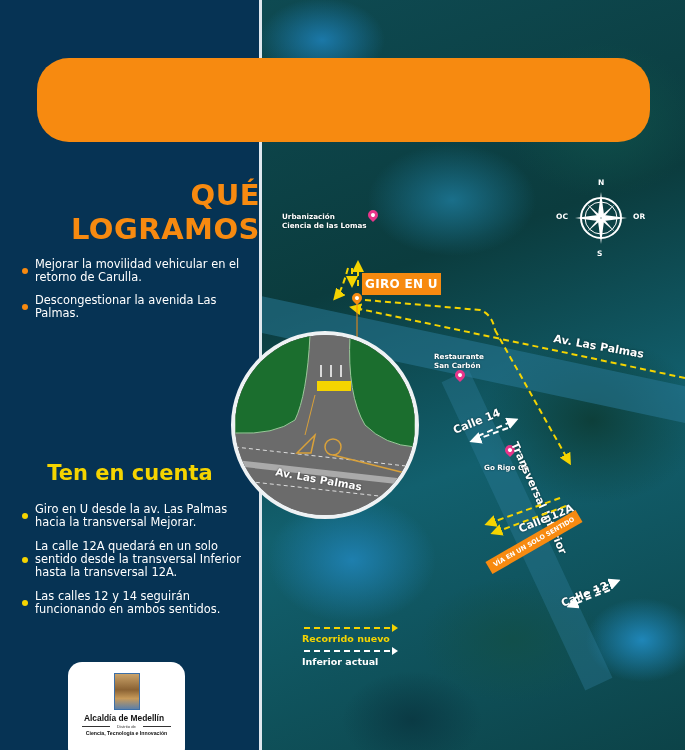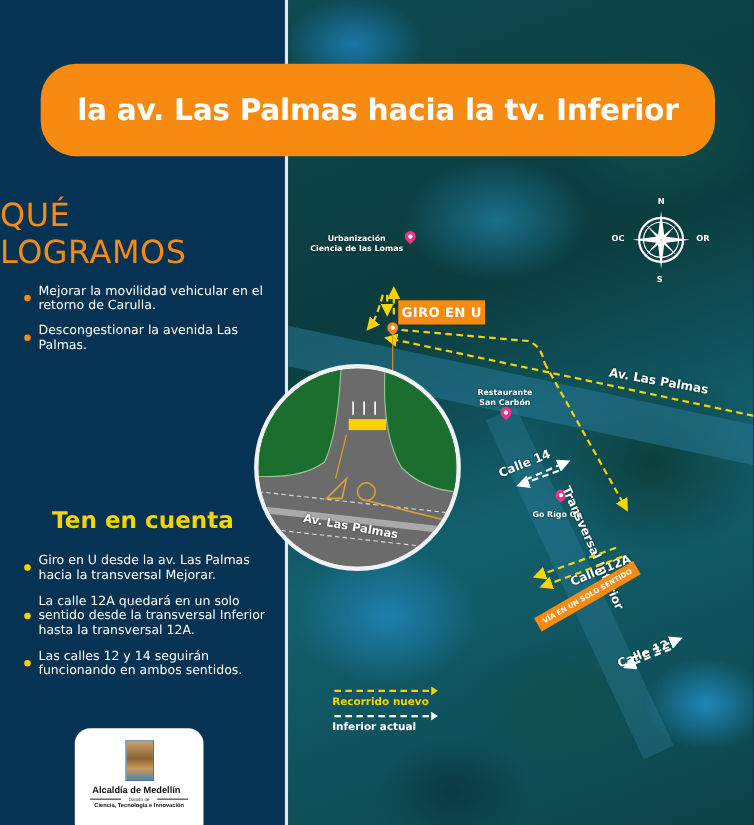--- a/index.html
+++ b/index.html
@@ -24,22 +24,22 @@
       linear-gradient(160deg, #0e4a52 0%, #0b3c3e 35%, #12606e 60%, #0c4348 100%);
   }
   .road { position: absolute; background: rgba(40,120,150,0.55); }
 
   
   .title-banner { position: absolute; left: 37px; top: 58px; width: 613px; height: 84px; background: #f78a10;
     border-radius: 32px; display: flex; align-items: center; justify-content: center; text-align: center; z-index: 5; }
   .title-banner .t { color: #fff; font-weight: bold; font-size: 27px; line-height: 33px; letter-spacing: -0.3px; }
 
   
-  .logros-title { position: absolute; left: 0; width: 260px; top: 178px; text-align: left; color: #f78a10;
-    font-family: "DejaVu Sans", sans-serif; font-weight: 400; font-size: 29px; line-height: 34px; letter-spacing: 0.5px; }
+  .logros-title { position: absolute; left: 0; width: 260px; top: 178px; text-align: right; color: #f78a10;
+    font-family: "DejaVu Sans", sans-serif; font-weight: 700; font-size: 29px; line-height: 34px; letter-spacing: 0.5px; }
   .bullet-list { position: absolute; left: 22px; width: 232px; list-style: none; }
   .bullet-list li { position: relative; padding-left: 13px; color: #fff; font-size: 11.4px; line-height: 13px; margin-bottom: 10px; }
   .bullet-list li .dot { position: absolute; left: 0; top: 50%; width: 6px; height: 6px; border-radius: 50%; margin-top: -3px; }
   .logros-list { top: 258px; }
   .logros-list .dot { background: #f78a10; }
   .cuenta-title { position: absolute; left: 0; width: 260px; top: 460px; text-align: center; color: #f5d400;
     font-weight: bold; font-size: 21px; line-height: 26px; }
   .cuenta-list { top: 503px; }
   .cuenta-list .dot { background: #f5d400; }
   .cuenta-list li { margin-bottom: 11px; }
@@ -48,21 +48,21 @@
   .logo-card { position: absolute; left: 68px; top: 662px; width: 117px; height: 100px; background: #fff; border-radius: 14px; text-align: center; }
   .logo-emblem { position: absolute; left: 46px; top: 11px; width: 26px; height: 37px; border: 1px solid #3c6fa8;
     background: linear-gradient(180deg, #caa36a 0%, #8a6233 45%, #c79a5a 70%, #5c7fa8 100%); }
   .logo-name { position: absolute; left: 0; width: 112px; top: 51px; font-size: 8.4px; font-weight: bold; color: #111; font-family: "Liberation Sans", sans-serif; }
   .logo-sub1 { position: absolute; left: 0; width: 117px; top: 62px; font-size: 4.2px; color: #333; font-family: "Liberation Sans", sans-serif; }
   .logo-line { position: absolute; top: 64px; width: 28px; height: 1px; background: #333; }
   .logo-sub2 { position: absolute; left: 0; width: 117px; top: 68px; font-size: 5.2px; font-weight: bold; color: #111; font-family: "Liberation Sans", sans-serif; }
 
   
   .map-label { position: absolute; color: #fff; font-weight: bold; white-space: nowrap; text-shadow: 0 0 2px rgba(0,0,0,0.6); }
-  .poi-label { font-size: 7.2px; line-height: 9px; text-align: center; }
+  .poi-label { font-size: 7.2px; line-height: 9px; }
   .pin { position: absolute; width: 10px; height: 10px; border-radius: 50% 50% 50% 0; transform: rotate(-45deg); background: #e8358a; }
   .pin::after { content: ""; position: absolute; left: 3px; top: 3px; width: 4px; height: 4px; border-radius: 50%; background: #fff; }
   .pin.orange { background: #f78a10; }
 
   .giro-badge { position: absolute; left: 362px; top: 273px; width: 79px; height: 22px; background: #f78a10; color: #fff;
     font-weight: bold; font-size: 12px; line-height: 22px; text-align: center; letter-spacing: 0.3px; }
   .solo-badge { position: absolute; left: 482px; top: 535px; width: 104px; height: 14px; background: #f78a10; color: #fff;
     font-weight: bold; font-size: 6.4px; line-height: 14px; text-align: center; transform: rotate(-30deg); transform-origin: center; }
 
   .dash-y { stroke: #f5d400; stroke-width: 2; stroke-dasharray: 6 4; fill: none; }
@@ -143,21 +143,20 @@
   <path class="dash-w" d="M508,428 L475,440" marker-end="url(#aw)"></path>
 
   <path class="dash-w" d="M575,598 L615,582" marker-end="url(#aw)"></path>
   <path class="dash-w" d="M610,590 L572,605" marker-end="url(#aw)"></path>
 
   <line x1="357" y1="302" x2="357" y2="340" stroke="#f78a10" stroke-width="1"></line>
 </svg>
 
 <div class="title-banner">
   <div class="t">
-    <div>la av. Las Palmas hacia la tv. Inferior</div>
   </div>
 </div>
 
 <div>
   <span class="compass-letter" style="left:598px;top:178px">N</span>
   <span class="compass-letter" style="left:597px;top:249px">S</span>
   <span class="compass-letter" style="left:556px;top:212px">OC</span>
   <span class="compass-letter" style="left:633px;top:212px">OR</span>
   <svg class="compass" viewBox="0 0 52 52">
     <circle cx="26" cy="26" r="20" fill="none" stroke="#fff" stroke-width="2"></circle>

